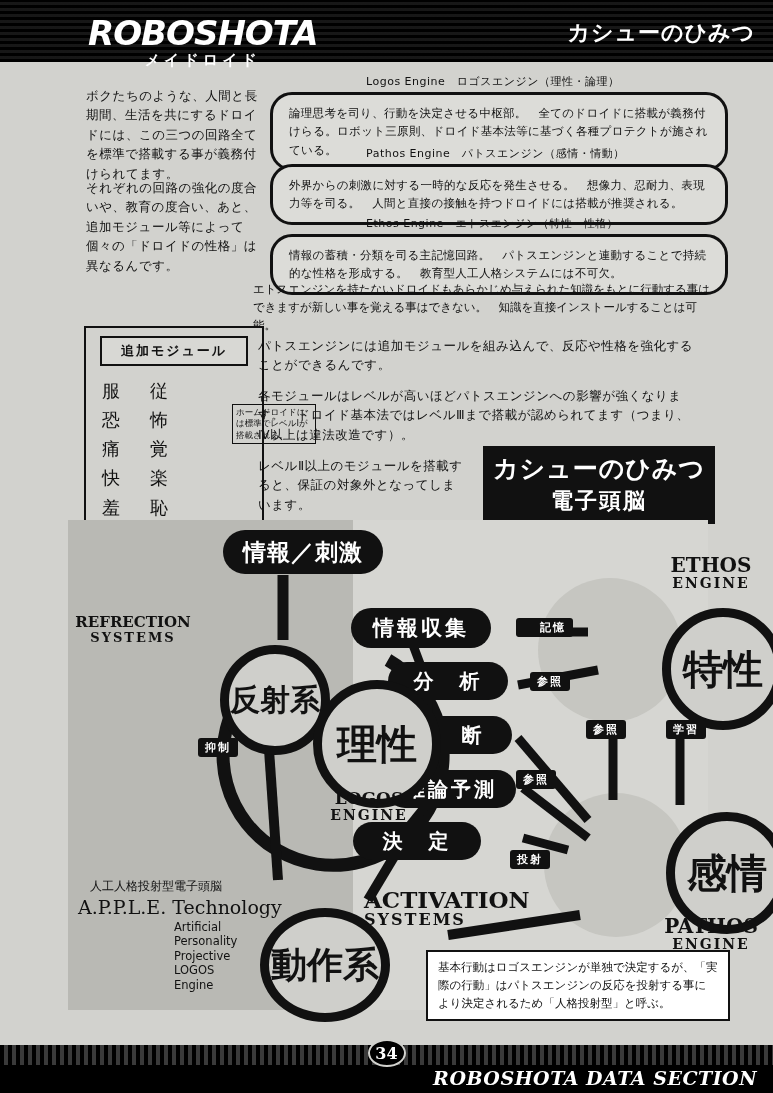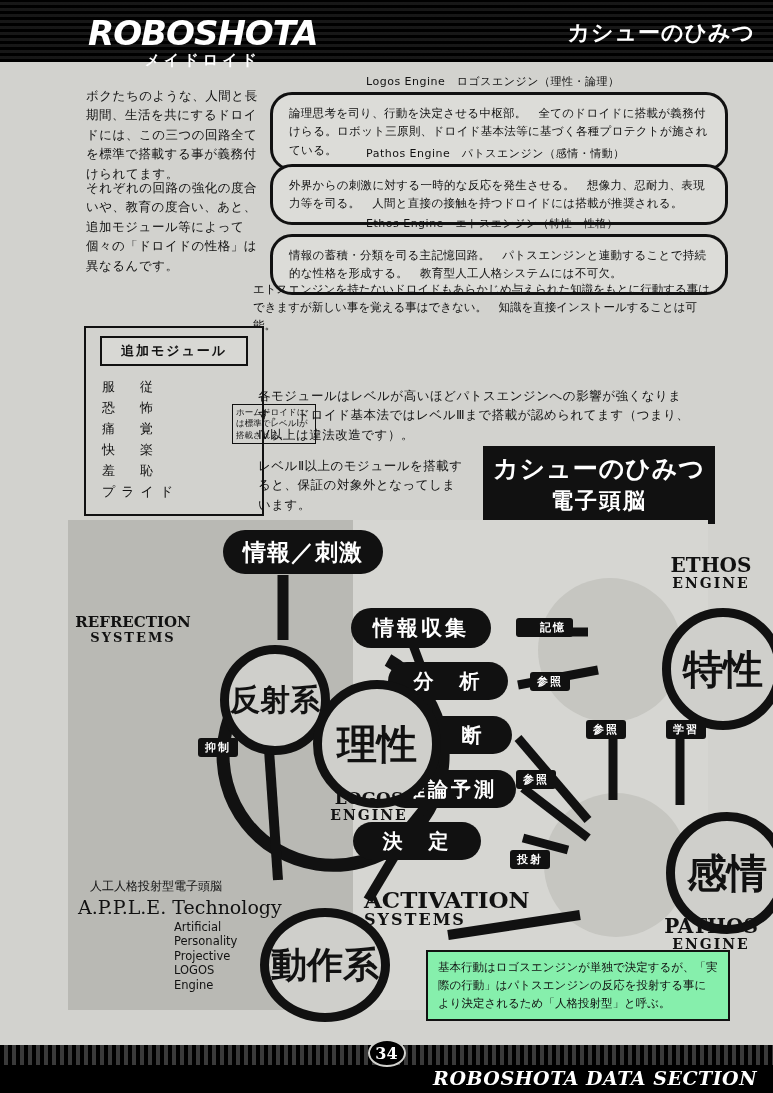--- a/index.html
+++ b/index.html
@@ -88,21 +88,21 @@
   }
 
   
   .module-box{
     position:absolute;left:84px;top:326px;width:176px;border:2px solid #111;background:#d2d2ce;
   }
   .module-title{
     border:2px solid #111;background:#d8d8d4;margin:8px 14px 6px 14px;text-align:center;
     font-size:13px;padding:4px 17px;letter-spacing:2px;font-weight:bold;color:#111;
   }
-  .module-list{padding:4px 0 12px 16px;font-size:13px;line-height:1.62;color:#111;letter-spacing:6px;}
+  .module-list{padding:4px 0 12px 16px;font-size:18px;line-height:1.62;color:#111;letter-spacing:6px;}
   .module-note{
     position:absolute;left:146px;top:76px;width:76px;font-size:8.5px;line-height:1.35;color:#111;
     border:1px solid #111;padding:2px 3px;letter-spacing:0;
   }
 
   #para3{left:258px;top:336px;width:440px;}
   #para4{left:258px;top:386px;width:440px;}
   #para5{left:258px;top:456px;width:210px;}
 
   
@@ -131,21 +131,21 @@
   }
   .smallbox{
     position:absolute;background:#111;color:#fff;font-size:11px;padding:2px 7px;
     border-radius:3px;letter-spacing:2px;font-weight:bold;
   }
   .latin{
     position:absolute;font-family:"DejaVu Serif","Liberation Serif",serif;font-weight:bold;color:#111;
     text-align:center;line-height:1.05;
   }
   .notebox{
-    position:absolute;border:2px solid #111;background:#86efac;padding:7px 10px;
+    position:absolute;border:2px solid #111;background:#ffffff;padding:7px 10px;
     font-size:11.5px;line-height:1.55;color:#111;width:280px;
   }
   .appletxt{
     position:absolute;color:#111;
   }
   svg{position:absolute;left:0;top:0;}
 </style>
 </head>
 <body>
 
@@ -184,20 +184,21 @@
       <div>服　従</div>
       <div>恐　怖</div>
       <div>痛　覚</div>
       <div>快　楽</div>
       <div>羞　恥</div>
       <div>プライド</div>
     </div>
     <div class="module-note">ホームドロイドには標準でレベルⅠが搭載される。</div>
   </div>
 
+  <div class="para body-jp" id="para3">パトスエンジンには追加モジュールを組み込んで、反応や性格を強化することができるんです。</div>
   <div class="para body-jp" id="para4">各モジュールはレベルが高いほどパトスエンジンへの影響が強くなります。　ドロイド基本法ではレベルⅢまで搭載が認められてます（つまり、Ⅳ以上は違法改造です）。</div>
   <div class="para body-jp" id="para5">レベルⅡ以上のモジュールを搭載すると、保証の対象外となってしまいます。</div>
 
   <div class="title-plate">
     <div class="l1">カシューのひみつ</div>
     <div class="l2">電子頭脳</div>
   </div>
 
   <div class="diagram">
     <div class="diag-left-bg"></div>

